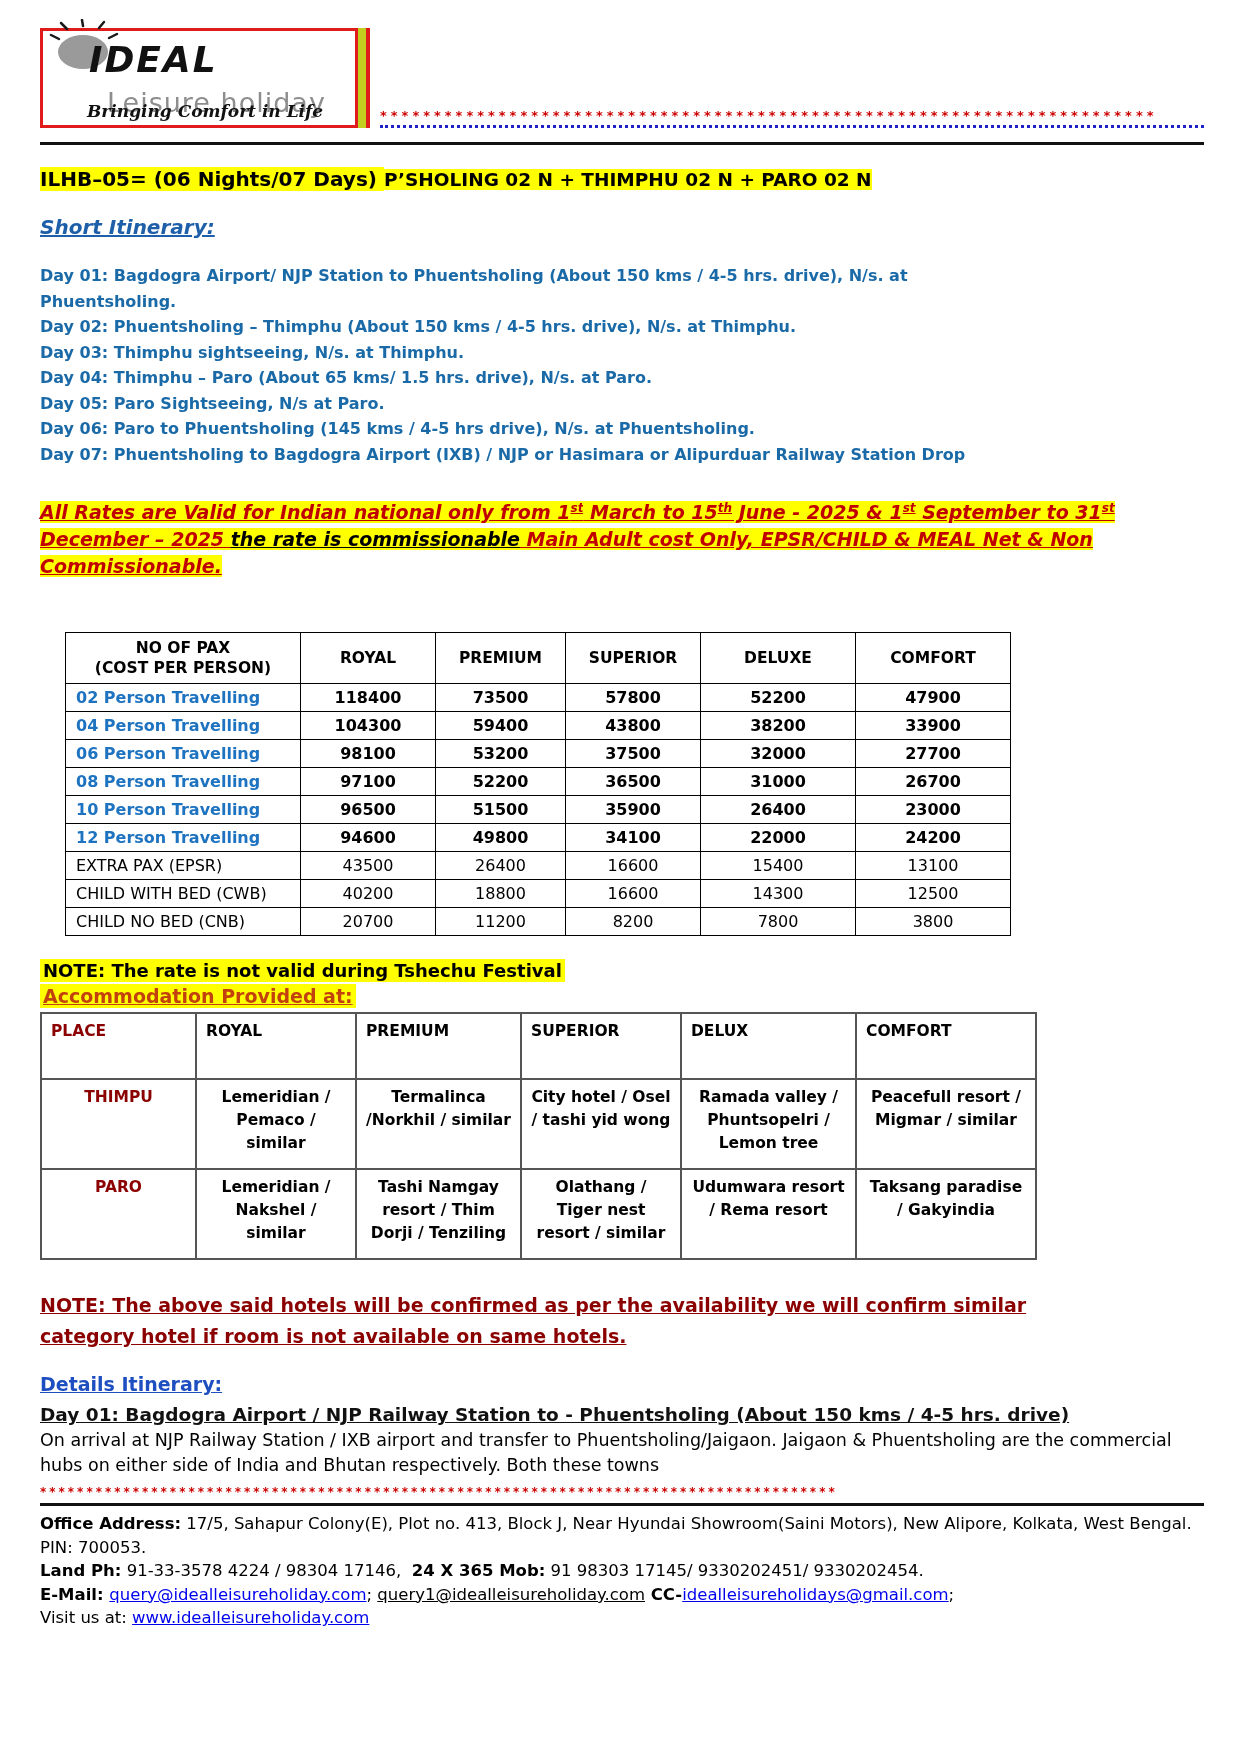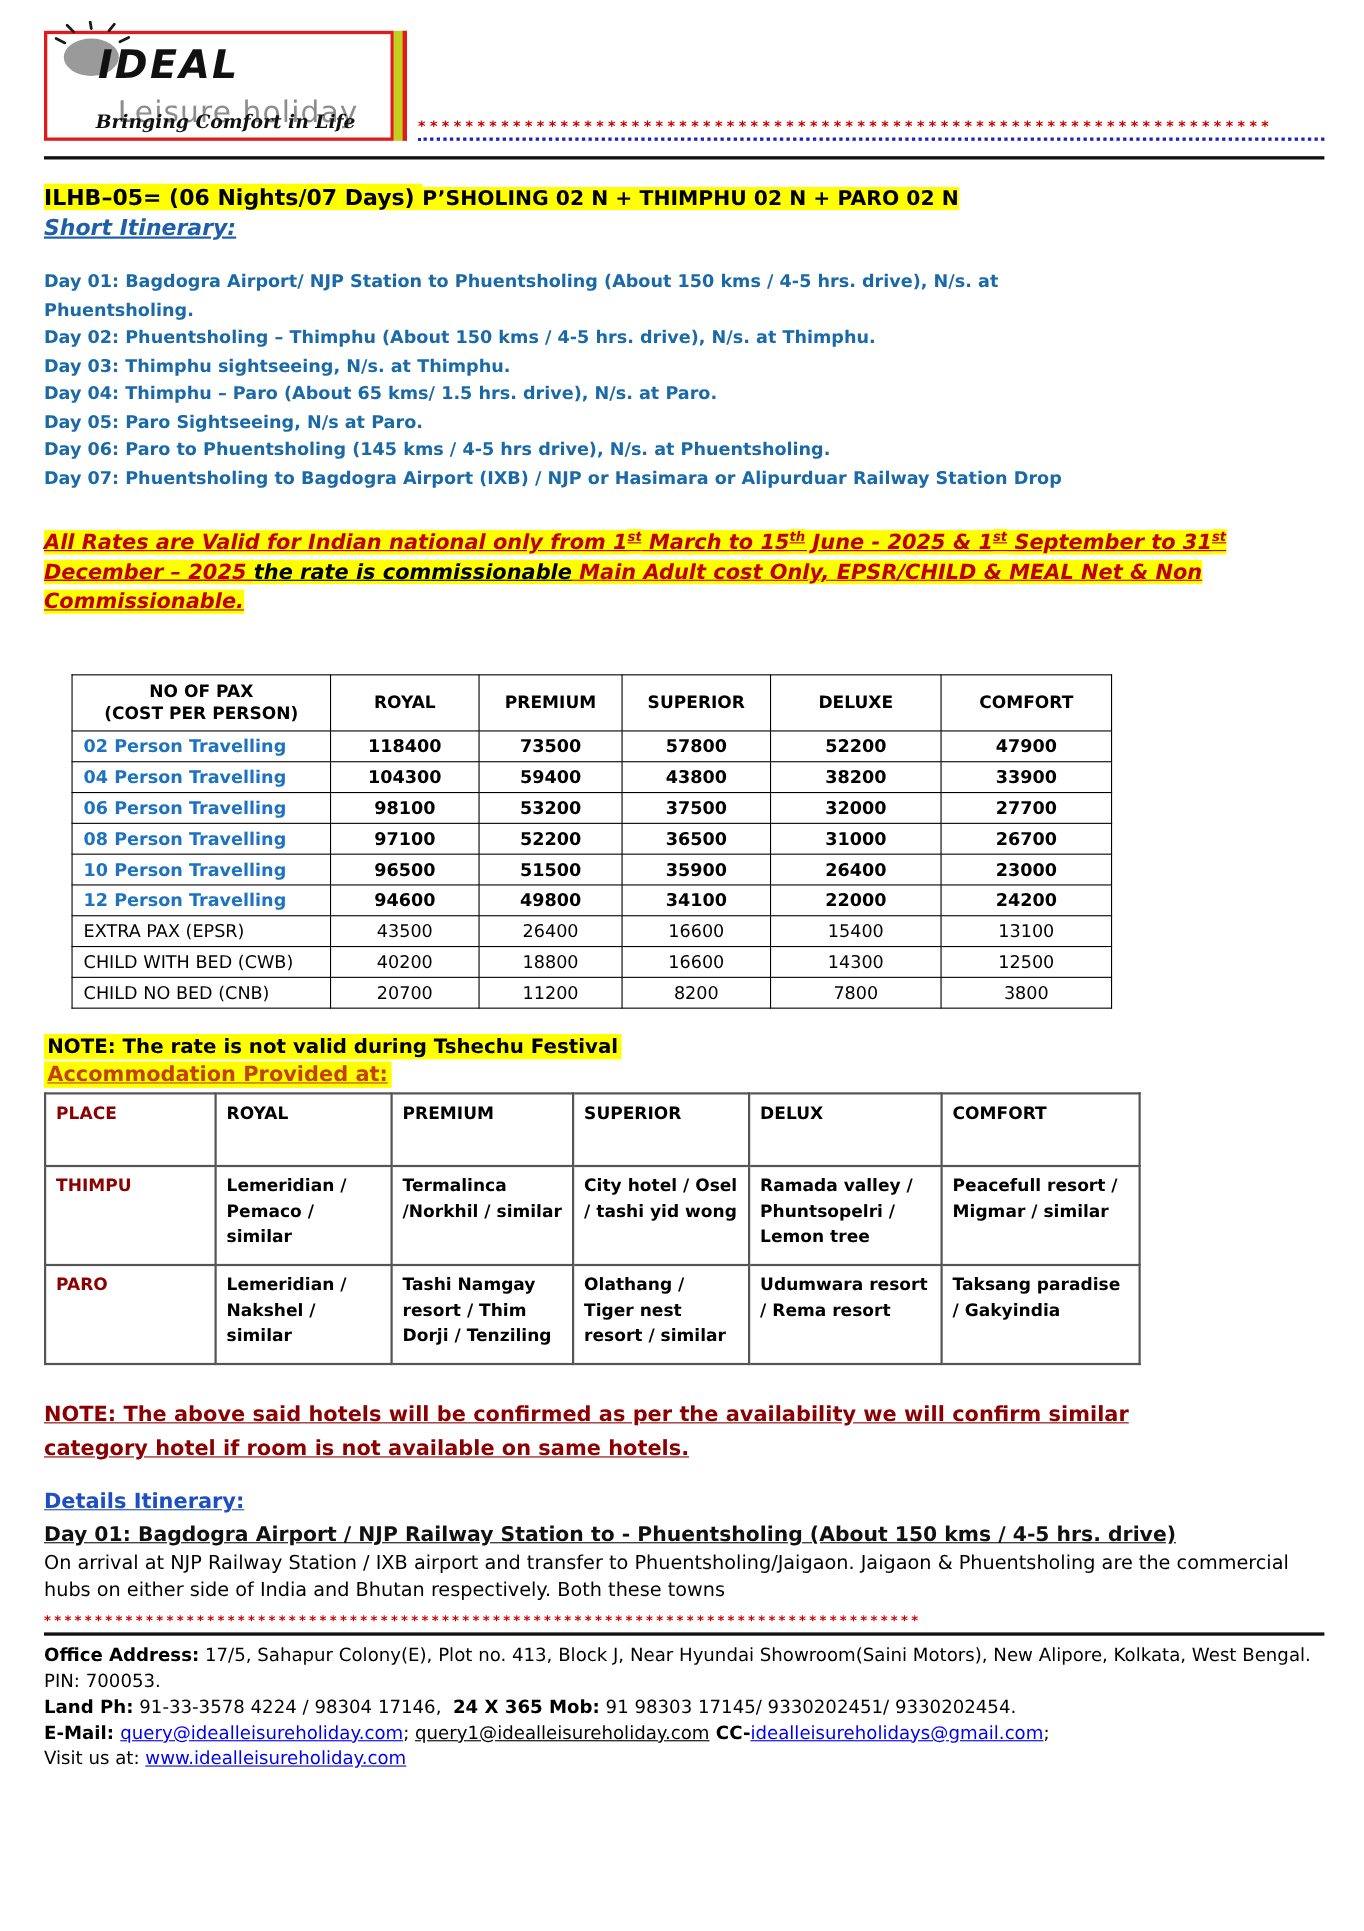--- a/index.html
+++ b/index.html
@@ -18,21 +18,21 @@
            font-family:"DejaVu Serif","Liberation Serif",serif;color:#111;}
   .header-right{flex:1;padding-left:22px;padding-bottom:0;min-width:0;}
   .asterisks{color:#cc0000;font-weight:bold;font-size:13px;letter-spacing:4px;white-space:nowrap;overflow:hidden;line-height:15px;}
   .wavy-sep{height:0;border-bottom:3px dotted #2020c8;margin-top:2px;}
   .black-rule{border-top:3px solid #111;margin-top:14px;}
 
   
   .title{margin-top:20px;font-weight:bold;line-height:28px;}
   .title .t1{font-size:20px;background:#ffff00;}
   .title .t2{font-size:18.5px;background:#ffff00;}
-  .si-heading{font-size:20px;font-weight:bold;font-style:italic;color:#1d5fa8;
+  .si-heading{margin-top:20px;font-size:20px;font-weight:bold;font-style:italic;color:#1d5fa8;
               text-decoration:underline;line-height:24px;}
   .days{margin-top:24px;width:1000px;color:#1b6aa8;font-weight:bold;font-size:16px;line-height:25.5px;}
 
   .validity{margin:28px 0 0 0;width:1135px;font-size:19px;font-weight:bold;font-style:italic;line-height:27px;}
   .validity span,.validity sup{background:#ffff00;text-decoration:underline;}
   .validity .v-red{color:#c00000;}
   .validity .v-black{color:#000;}
   .validity sup{font-size:12px;}
 
   
@@ -47,21 +47,21 @@
 
   .note1{margin-top:22px;font-size:18px;font-weight:bold;line-height:26px;}
   .hl{background:#ffff00;padding:1px 3px;}
   .acc-heading{font-size:19px;font-weight:bold;color:#c2410c;line-height:24px;}
   .acc-heading .hl{text-decoration:underline;}
 
   
   .acc-table{margin-top:4px;border-collapse:collapse;font-size:15.5px;}
   .acc-table th,.acc-table td{border:2px solid #555;text-align:left;vertical-align:top;padding:6px 9px;line-height:23px;font-weight:bold;}
   .acc-table th{height:52px;}
-  .acc-table td{height:76px;}
+  .acc-table td{height:76px;text-align:center;}
   .acc-table .place{color:#8b0000;}
 
   .note2{margin-top:30px;width:1060px;font-size:19px;font-weight:bold;color:#8b0000;
          text-decoration:underline;line-height:31px;}
   .details-heading{margin-top:20px;font-size:19px;font-weight:bold;color:#1d4fc0;text-decoration:underline;line-height:24px;}
   .day01-title{margin-top:6px;width:1135px;font-size:18.5px;font-weight:bold;text-decoration:underline;line-height:26px;color:#111;}
   .day01-body{width:1155px;font-size:17.5px;line-height:25px;}
 
   .footer-ast{margin-top:8px;color:#cc0000;font-weight:bold;font-size:12px;letter-spacing:3px;white-space:nowrap;overflow:hidden;line-height:13px;}
   .footer-rule{border-top:3px solid #111;margin-top:4px;}

